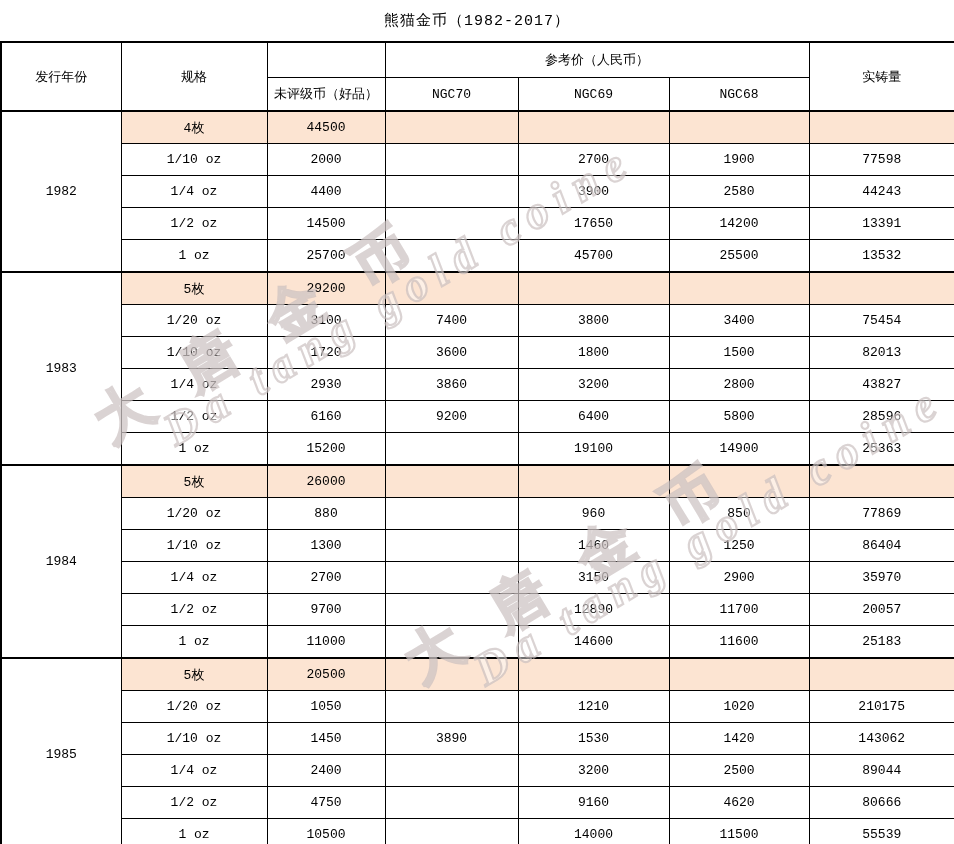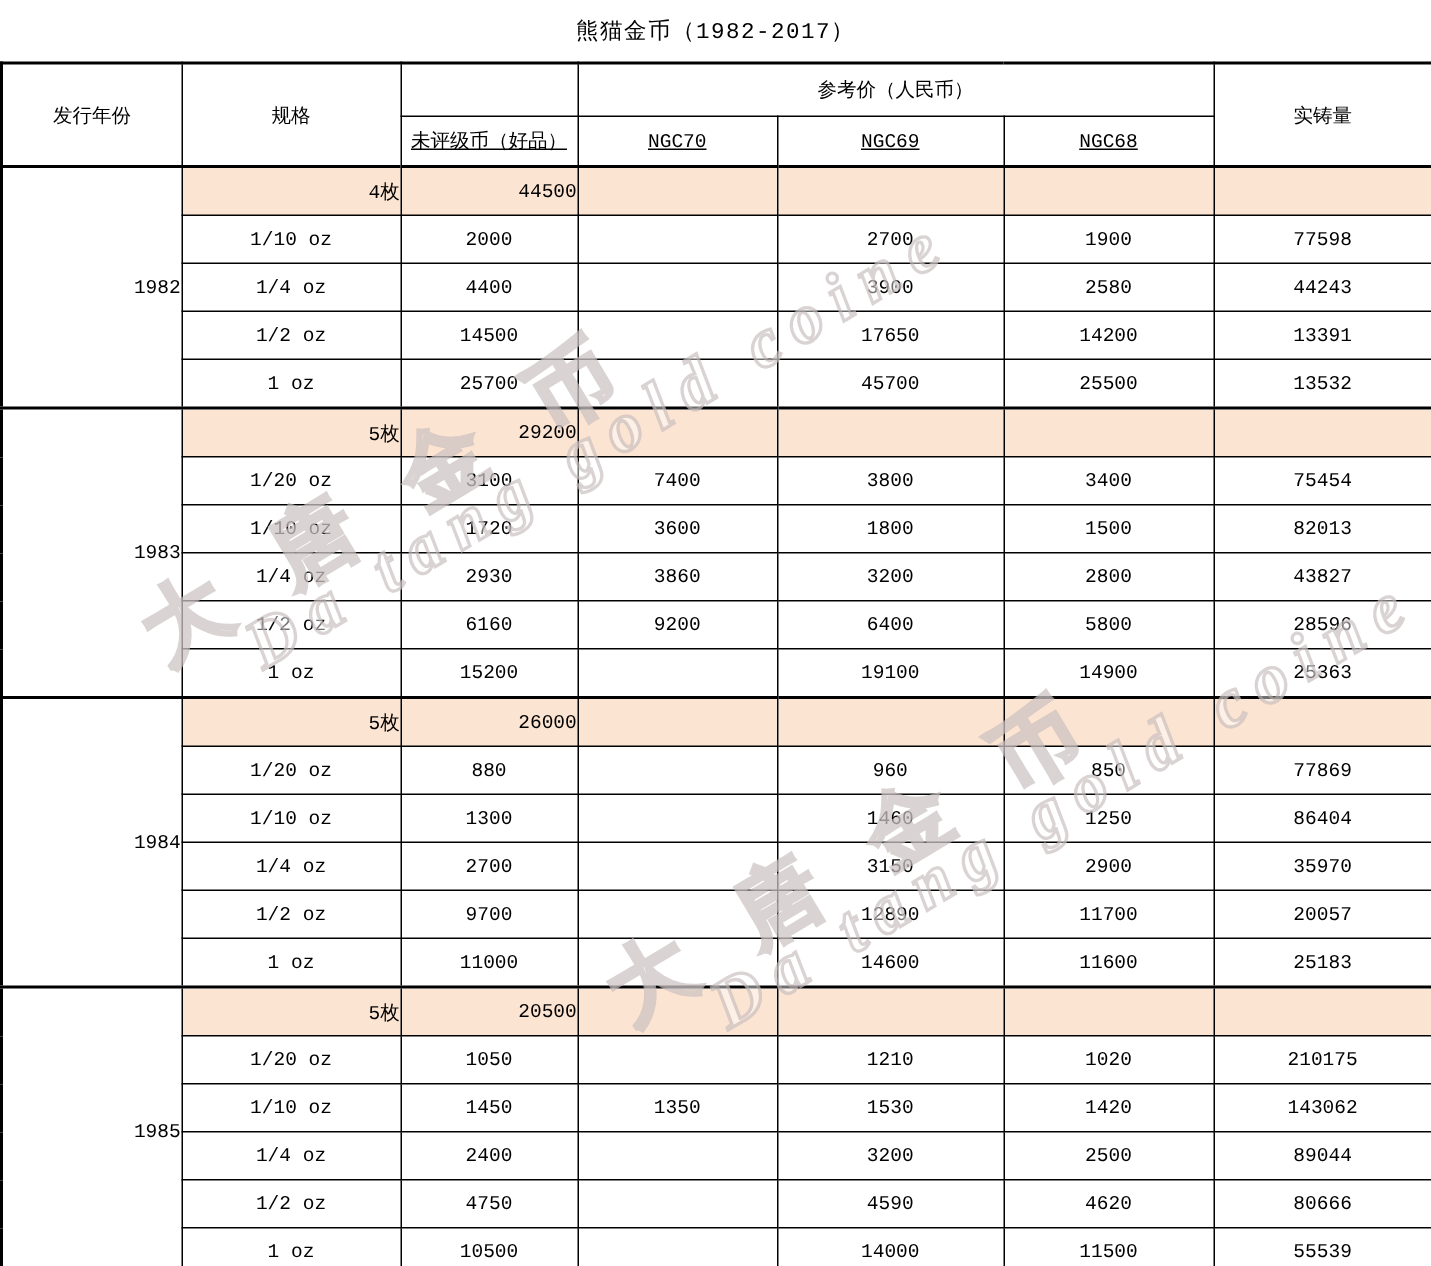--- a/index.html
+++ b/index.html
@@ -27,25 +27,25 @@
     border:1px solid #000;
     text-align:center;
     vertical-align:middle;
     font-size:13px;
     font-weight:normal;
     padding:0;
     overflow:hidden;
     white-space:nowrap;
   }
   .coin-table thead tr.h1 th{height:34px;}
-  .coin-table thead tr.h2 th{height:32px;text-decoration:underline;}
+  .coin-table thead tr.h2 th{height:32px;}
   .coin-table tbody td{height:31px;}
   tr.sec-top td{border-top:2px solid #000;}
   .coin-table thead tr.h2 th{border-bottom:2px solid #000;}
-  tr.hl td{background:#fce4d2;text-align:right;}
+  tr.hl td{background:#fce4d2;}
   tr.hl td.year-cell{background:#fff;}
   td.year-cell{background:#fff;margin-top:48px;}
   
   .wm{
     position:absolute;
     pointer-events:none;
     transform:rotate(-31deg);
     transform-origin:left center;
     z-index:5;
     opacity:.8;
@@ -259,38 +259,38 @@
           <td>1/20 oz</td>
           <td>1050</td>
           <td></td>
           <td>1210</td>
           <td>1020</td>
           <td>210175</td>
         </tr>
         <tr>
           <td>1/10 oz</td>
           <td>1450</td>
-          <td>1350</td>
+          <td>3890</td>
           <td>1530</td>
           <td>1420</td>
           <td>143062</td>
         </tr>
         <tr>
           <td>1/4 oz</td>
           <td>2400</td>
           <td></td>
           <td>3200</td>
           <td>2500</td>
           <td>89044</td>
         </tr>
         <tr>
           <td>1/2 oz</td>
           <td>4750</td>
           <td></td>
-          <td>4590</td>
+          <td>9160</td>
           <td>4620</td>
           <td>80666</td>
         </tr>
         <tr>
           <td>1 oz</td>
           <td>10500</td>
           <td></td>
           <td>14000</td>
           <td>11500</td>
           <td>55539</td>

